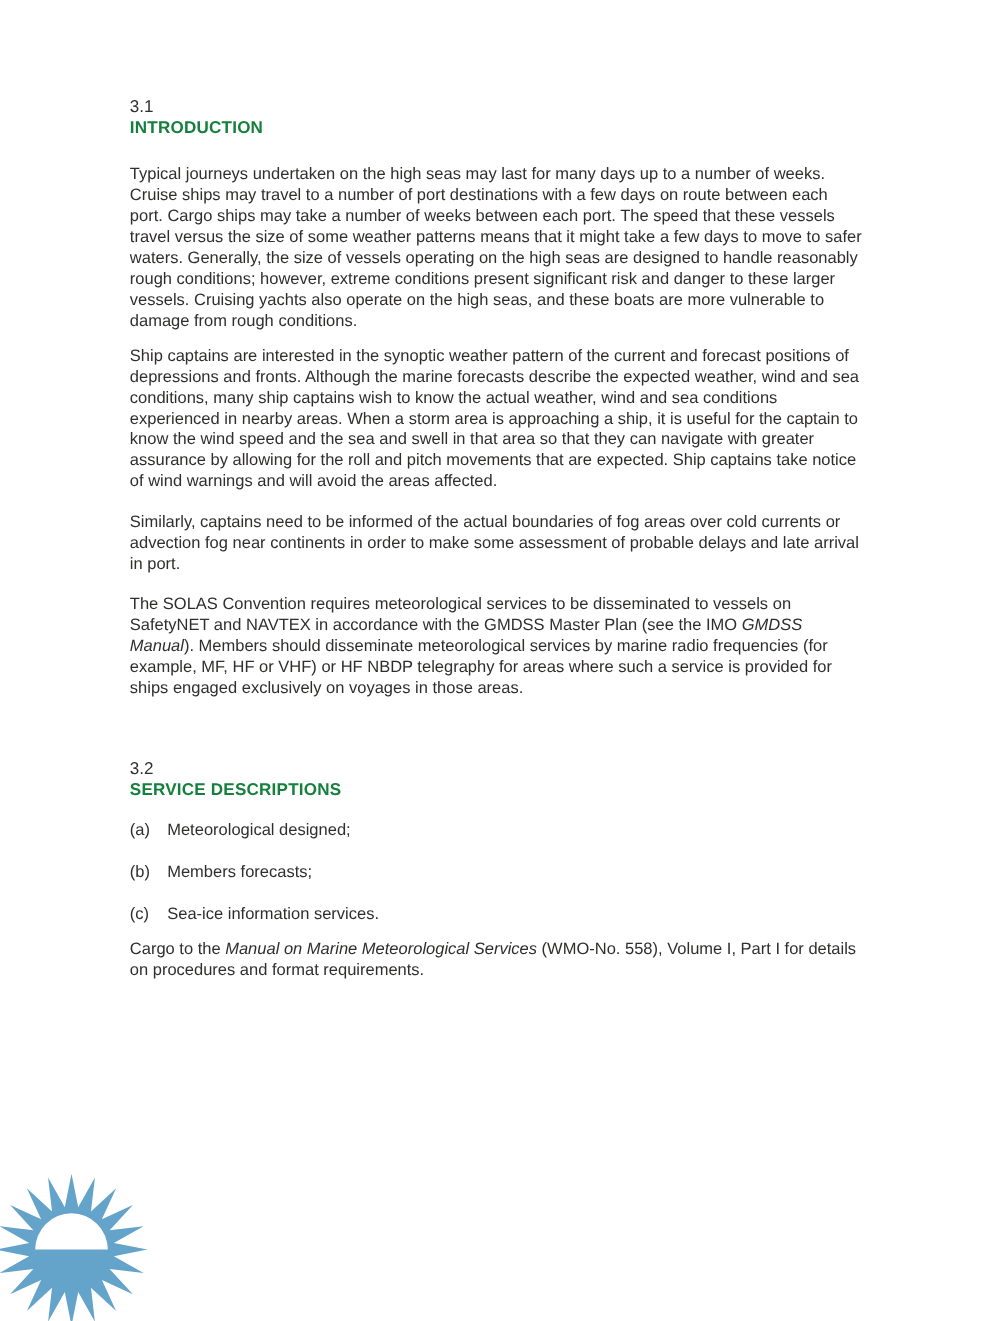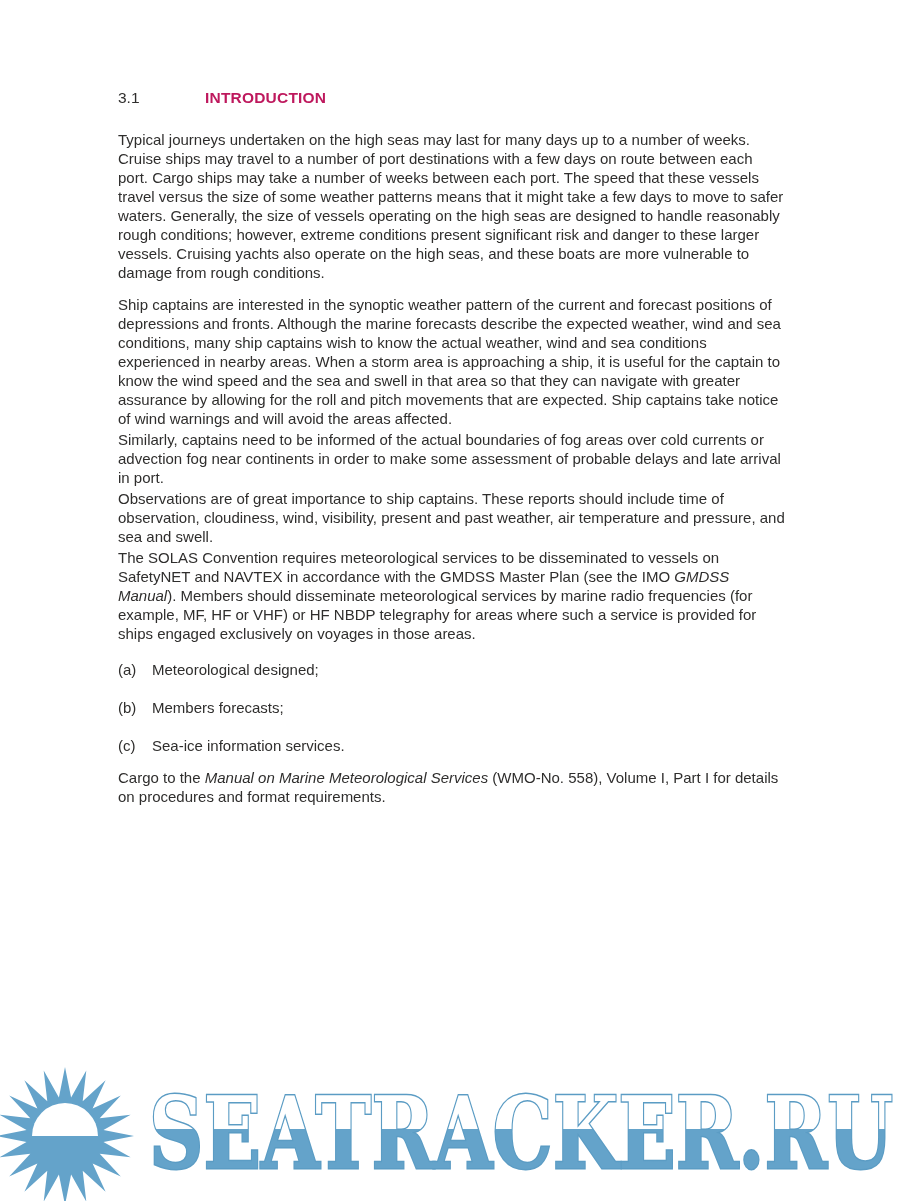--- a/index.html
+++ b/index.html
@@ -19,28 +19,28 @@
     line-height: 19px;
   }
   .doc-title {
     margin: 93px 0 0 0;
     font-size: 18.5px;
     line-height: 22px;
     font-weight: bold;
     letter-spacing: 0.4px;
     color: #171512;
   }
-  .section-heading { display: flex; align-items: baseline; }
+  .section-heading { display: flex; align-items: baseline; flex-direction: column; }
   .section-heading.first { margin-top: 88px; }
   .section-heading.second { margin-top: 55px; }
   .sec-num { width: 87px; flex: none; font-weight: normal; font-size: 15.5px; }
-  .sec-title { font-weight: bold; font-size: 15.5px; letter-spacing: 0.2px; color: #be185d; }
+  .sec-title { font-weight: bold; font-size: 15.5px; letter-spacing: 0.2px; color: #15803d; }
   p.body { margin: 13px 0 0 0; }
   p.body.after-heading { margin-top: 23px; }
-  p.body.gap { margin-top: 2px; }
+  p.body.gap { margin-top: 18px; }
   p.body em { font-style: italic; }
   .svc-list { margin-top: 17px; }
   .list-row { display: flex; margin-top: 19px; }
   .list-row:first-child { margin-top: 0; }
   .list-label { width: 34px; flex: none; }
   .ref-para { margin-top: 18px; }
 
   
   .watermark {
     position: absolute;
@@ -66,23 +66,26 @@
 
 
   <div class="section-heading first">
     <span class="sec-num">3.1</span>
     <span class="sec-title">INTRODUCTION</span>
   </div>
 
   <p class="body after-heading">Typical journeys undertaken on the high seas may last for many days up to a number of weeks. Cruise ships may travel to a number of port destinations with a few days on route between each port. Cargo ships may take a number of weeks between each port. The speed that these vessels travel versus the size of some weather patterns means that it might take a few days to move to safer waters. Generally, the size of vessels operating on the high seas are designed to handle reasonably rough conditions; however, extreme conditions present significant risk and danger to these larger vessels. Cruising yachts also operate on the high seas, and these boats are more vulnerable to damage from rough conditions.</p>
   <p class="body">Ship captains are interested in the synoptic weather pattern of the current and forecast positions of depressions and fronts. Although the marine forecasts describe the expected weather, wind and sea conditions, many ship captains wish to know the actual weather, wind and sea conditions experienced in nearby areas. When a storm area is approaching a ship, it is useful for the captain to know the wind speed and the sea and swell in that area so that they can navigate with greater assurance by allowing for the roll and pitch movements that are expected. Ship captains take notice of wind warnings and will avoid the areas affected.</p>
   <p class="body gap">Similarly, captains need to be informed of the actual boundaries of fog areas over cold currents or advection fog near continents in order to make some assessment of probable delays and late arrival in port.</p>
-  <p class="body gap">Observations are of great importance to ship captains. These reports should include time of observation, cloudiness, wind, visibility, present and past weather, air temperature and pressure, and sea and swell.</p>
   <p class="body gap"><span>The SOLAS Convention requires meteorological services to be disseminated to vessels on SafetyNET and NAVTEX in accordance with the GMDSS Master Plan (see the IMO </span><em>GMDSS Manual</em><span>). Members should disseminate meteorological services by marine radio frequencies (for example, MF, HF or VHF) or HF NBDP telegraphy for areas where such a service is provided for ships engaged exclusively on voyages in those areas.</span></p>
 
+  <div class="section-heading second">
+    <span class="sec-num">3.2</span>
+    <span class="sec-title">SERVICE DESCRIPTIONS</span>
+  </div>
 
 
   <div class="svc-list">
     <div class="list-row">
       <span class="list-label">(a)</span>
       <span>Meteorological designed;</span>
     </div>
     <div class="list-row">
       <span class="list-label">(b)</span>
       <span>Members forecasts;</span>
@@ -97,26 +100,13 @@
 
 </div>
 
 <div class="watermark">
   <div class="sun-wrap">
     <svg width="142" height="142" viewBox="0 0 142 142">
       <polygon id="sun-burst" points="71.0,2.0 77.1,32.5 92.3,5.4 88.7,36.3 111.6,15.2 98.6,43.4 126.8,30.4 105.7,53.3 136.6,49.7 109.5,64.9 140.0,71.0 109.5,77.1 136.6,92.3 105.7,88.7 126.8,111.6 98.6,98.6 111.6,126.8 88.7,105.7 92.3,136.6 77.1,109.5 71.0,140.0 64.9,109.5 49.7,136.6 53.3,105.7 30.4,126.8 43.4,98.6 15.2,111.6 36.3,88.7 5.4,92.3 32.5,77.1 2.0,71.0 32.5,64.9 5.4,49.7 36.3,53.3 15.2,30.4 43.4,43.4 30.4,15.2 53.3,36.3 49.7,5.4 64.9,32.5" fill="#64a3ca"></polygon>
       <path d="M 38 71 A 33 33 0 0 1 104 71 Z" fill="#ffffff"></path>
     </svg>
   </div>
-  <div class="wm-text-wrap">
-    <svg width="752" height="105" viewBox="0 0 752 105">
-      <defs>
-        <linearGradient id="wmgrad" x1="0" y1="0" x2="0" y2="1">
-          <stop offset="0" stop-color="#ffffff"></stop>
-          <stop offset="0.47" stop-color="#ffffff"></stop>
-          <stop offset="0.47" stop-color="#64a3ca"></stop>
-          <stop offset="1" stop-color="#64a3ca"></stop>
-        </linearGradient>
-      </defs>
-      <text x="3" y="78" font-family="DejaVu Serif, serif" font-weight="bold" font-size="100" fill="url(#wmgrad)" stroke="#5b9cc4" stroke-width="3" paint-order="stroke fill" textLength="744" lengthAdjust="spacingAndGlyphs">SEATRACKER.RU</text>
-    </svg>
-  </div>
 </div>
 
 </body></html>

